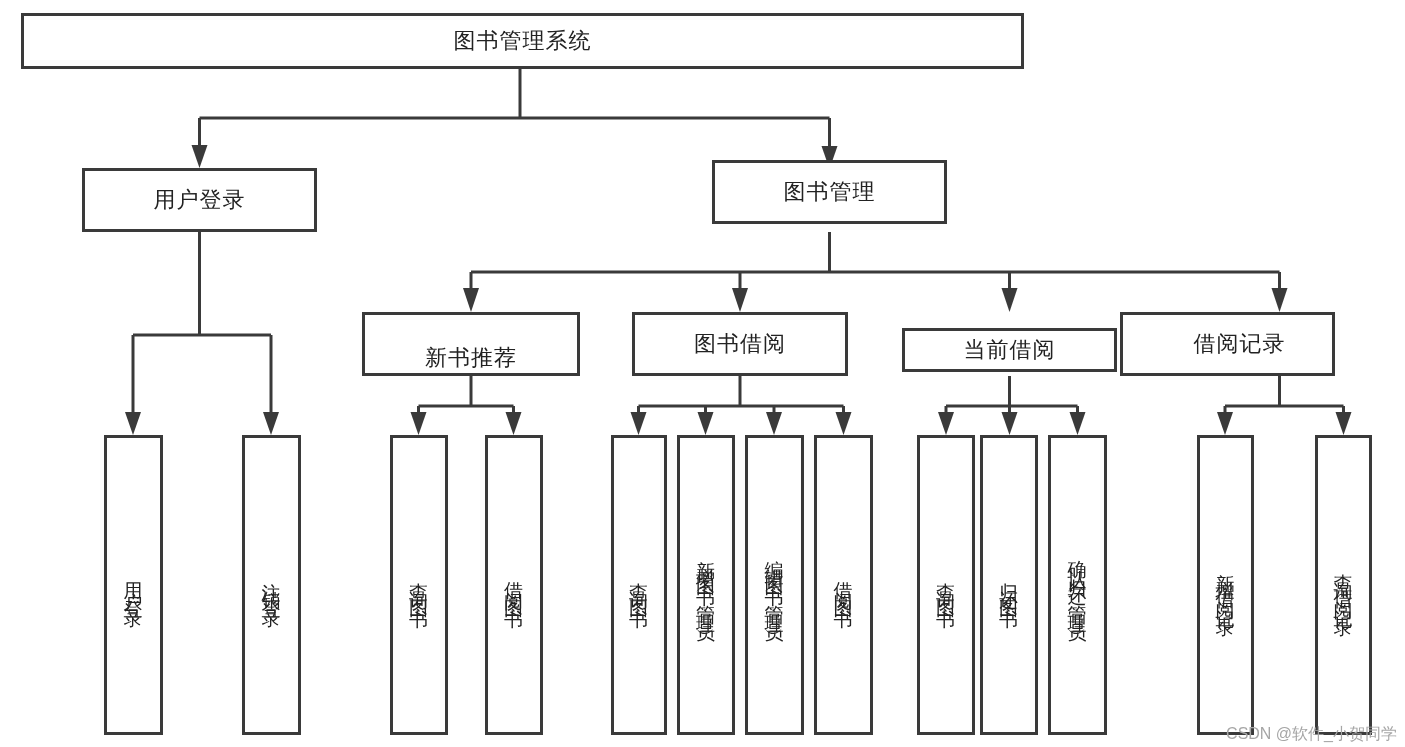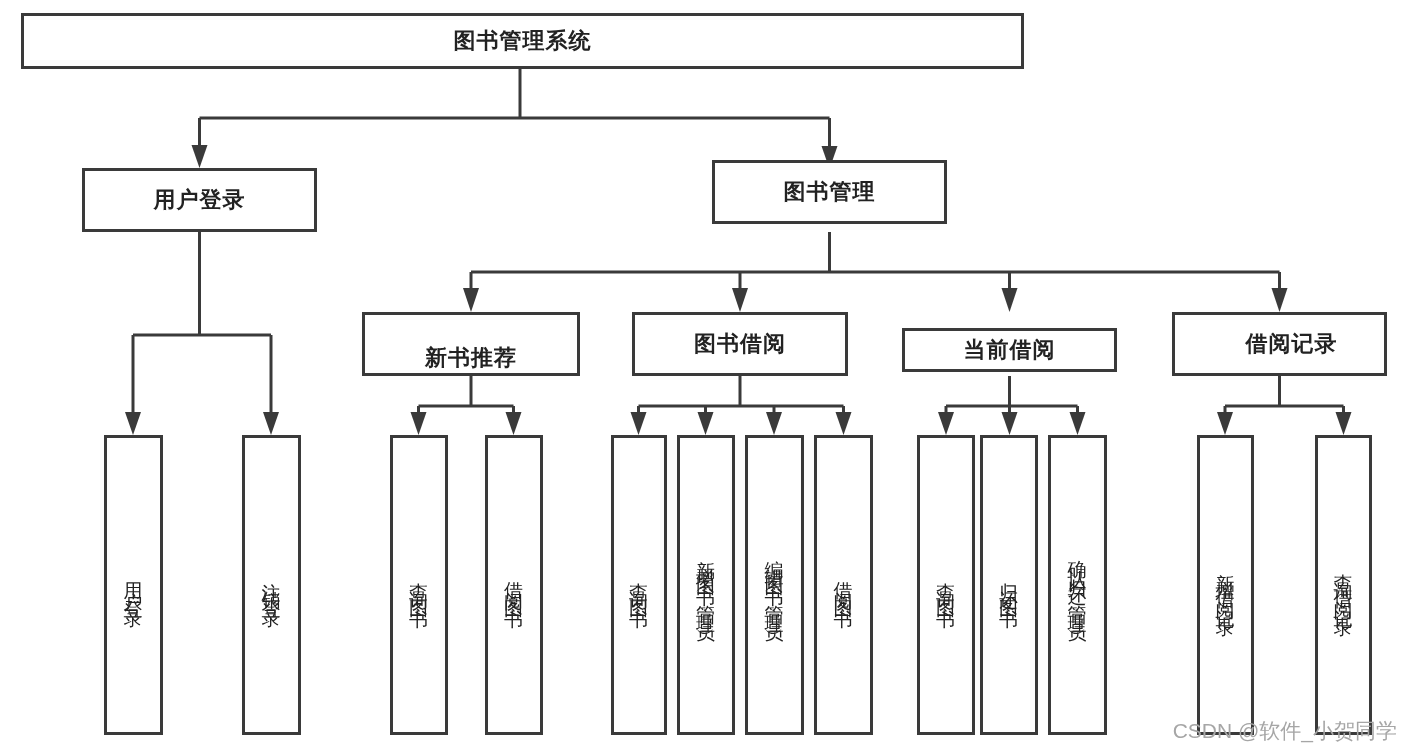--- a/index.html
+++ b/index.html
@@ -40,39 +40,38 @@
     display: flex;
     align-items: center;
     justify-content: center;
     z-index: 2;
   }
   .hnode {
     font-size: 22px;
     color: #222222;
     letter-spacing: 1px;
     white-space: nowrap;
-    font-weight: bold;
   }
   .leaf {
     top: 435px;
     height: 300px;
   }
   .vtext {
     writing-mode: vertical-rl;
     text-orientation: mixed;
     font-size: 19px;
     letter-spacing: 9px;
     color: #222222;
     line-height: 1;
   }
   .watermark {
     position: absolute;
     right: 8px;
     bottom: 2px;
-    font-size: 21px;
+    font-size: 16px;
     color: #a6a6a6;
     z-index: 3;
     white-space: nowrap;
   }
 </style>
 </head>
 <body>
 
 <div class="canvas">
 
@@ -151,21 +150,21 @@
 
   <div class="node hnode" style="left:362px; top:312px; width:218px; height:64px;align-items:flex-end;">
     <span>新书推荐</span>
   </div>
   <div class="node hnode" style="left:632px; top:312px; width:216px; height:64px;">
     <span>图书借阅</span>
   </div>
   <div class="node hnode" style="left:902px; top:328px; width:215px; height:44px;">
     <span>当前借阅</span>
   </div>
-  <div class="node hnode" style="left:1172px; top:312px; width:215px; height:64px;padding-left:24px;">
+  <div class="node hnode" style="left:1120px; top:312px; width:215px; height:64px;padding-left:24px;">
     <span>借阅记录</span>
   </div>
 
   <div class="node leaf" style="left:104px; width:59px;">
     <span class="vtext">用户登录</span>
   </div>
   <div class="node leaf" style="left:242px; width:59px;">
     <span class="vtext">注销登录</span>
   </div>
 

